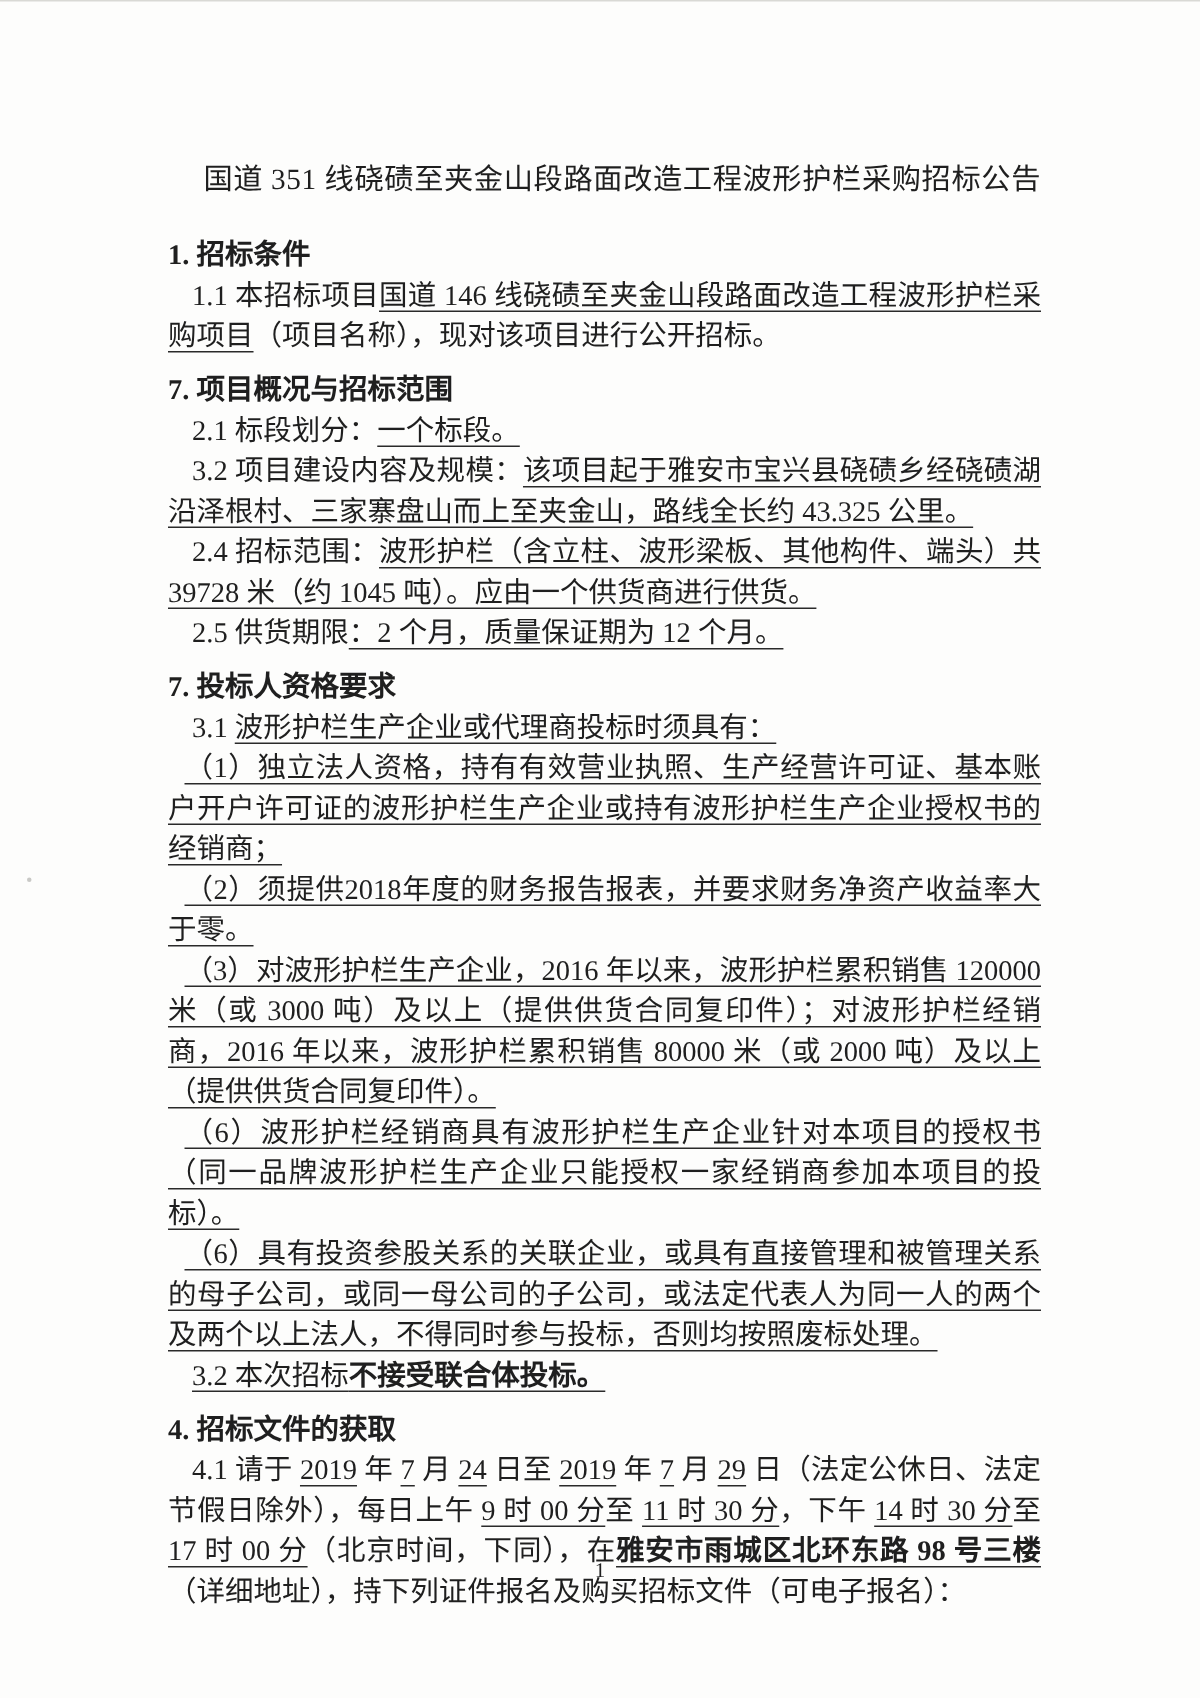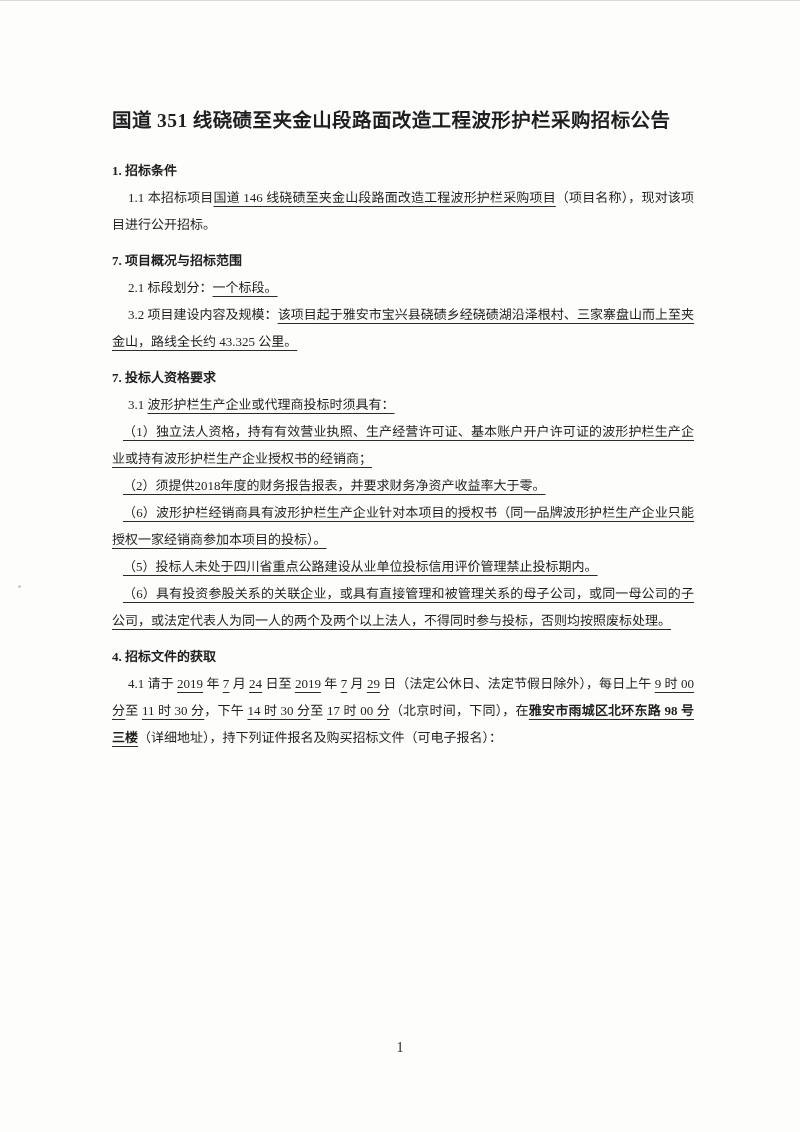--- a/index.html
+++ b/index.html
@@ -23,28 +23,28 @@
   }
   .content {
     position: absolute;
     left: 112px;
     top: 106px;
     width: 582px;
   }
   .doc-title {
     margin: 0 0 21px 0;
     font-size: 19.5px;
-    font-weight: bold;
+    font-weight: normal;
     line-height: 30px;
-    text-align: left;
+    text-align: right;
     letter-spacing: 0.4px;
   }
   p.para {
     margin: 0;
-    font-size: 13px;
+    font-size: 19px;
     line-height: 27px;
     text-align: justify;
     word-break: normal;
   }
   p.heading {
     font-weight: bold;
     margin-top: 9px;
   }
   p.sub  { text-indent: 16px; }   
   p.item { text-indent: 11px; }   
@@ -72,26 +72,29 @@
   <div class="speck"></div>
 
   <div class="content">
     <h1 class="doc-title">国道 351 线硗碛至夹金山段路面改造工程波形护栏采购招标公告</h1>
     <div>
         <p class="para heading"><span>1. 招标条件</span></p>
         <p class="para sub"><span>1.1 本招标项目</span><span class="u">国道 146 线硗碛至夹金山段路面改造工程波形护栏采购项目</span><span>（项目名称），现对该项目进行公开招标。</span></p>
         <p class="para heading"><span>7. 项目概况与招标范围</span></p>
         <p class="para sub"><span>2.1 标段划分：</span><span class="u">一个标段。</span></p>
         <p class="para sub"><span>3.2 项目建设内容及规模：</span><span class="u">该项目起于雅安市宝兴县硗碛乡经硗碛湖沿泽根村、三家寨盘山而上至夹金山，路线全长约 43.325 公里。</span></p>
+        <p class="para sub"><span>2.4 招标范围：</span><span class="u">波形护栏（含立柱、波形梁板、其他构件、端头）共 39728 米（约 1045 吨）。应由一个供货商进行供货。</span></p>
+        <p class="para sub"><span>2.5 供货期限</span><span class="u">：2 个月，质量保证期为 12 个月。</span></p>
         <p class="para heading"><span>7. 投标人资格要求</span></p>
         <p class="para sub"><span>3.1 </span><span class="u">波形护栏生产企业或代理商投标时须具有：</span></p>
         <p class="para item"><span class="u">（1）独立法人资格，持有有效营业执照、生产经营许可证、基本账户开户许可证的波形护栏生产企业或持有波形护栏生产企业授权书的经销商；</span></p>
         <p class="para item"><span class="u">（2）须提供2018年度的财务报告报表，并要求财务净资产收益率大于零。</span></p>
+        <p class="para item"><span class="u">（3）对波形护栏生产企业，2016 年以来，波形护栏累积销售 120000 米（或 3000 吨）及以上（提供供货合同复印件）；对波形护栏经销商，2016 年以来，波形护栏累积销售 80000 米（或 2000 吨）及以上（提供供货合同复印件）。</span></p>
         <p class="para item"><span class="u">（6）波形护栏经销商具有波形护栏生产企业针对本项目的授权书（同一品牌波形护栏生产企业只能授权一家经销商参加本项目的投标）。</span></p>
-        <p class="para item"><span class="u">（5）投标人未处于四川省重点公路建设从业单位投标信用评价管理禁止投标期内。</span></p>
         <p class="para item"><span class="u">（6）具有投资参股关系的关联企业，或具有直接管理和被管理关系的母子公司，或同一母公司的子公司，或法定代表人为同一人的两个及两个以上法人，不得同时参与投标，否则均按照废标处理。</span></p>
+        <p class="para sub"><span class="u">3.2 本次招标</span><span class="u b">不接受联合体投标。</span></p>
         <p class="para heading"><span>4. 招标文件的获取</span></p>
         <p class="para sub"><span>4.1 请于 </span><span class="u">2019</span><span> 年 </span><span class="u">7</span><span> 月 </span><span class="u">24</span><span> 日至 </span><span class="u">2019</span><span> 年 </span><span class="u">7</span><span> 月 </span><span class="u">29</span><span> 日（法定公休日、法定节假日除外），每日上午 </span><span class="u">9 时 00 分</span><span>至 </span><span class="u">11 时 30 分</span><span>，下午 </span><span class="u">14 时 30 分</span><span>至 </span><span class="u">17 时 00 分</span><span>（北京时间，下同），在</span><span class="u b">雅安市雨城区北环东路 98 号三楼</span><span>（详细地址），持下列证件报名及购买招标文件（可电子报名）：</span></p>
       </div>
   </div>
 
   <div class="page-number">1</div>
 </div>
 
 </body></html>

